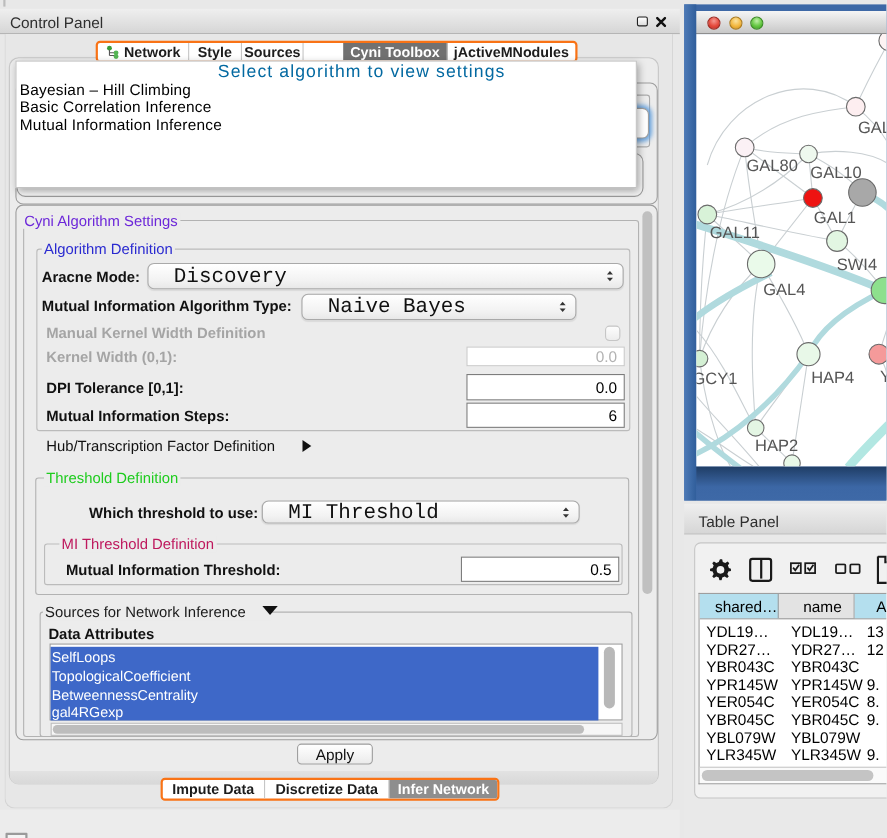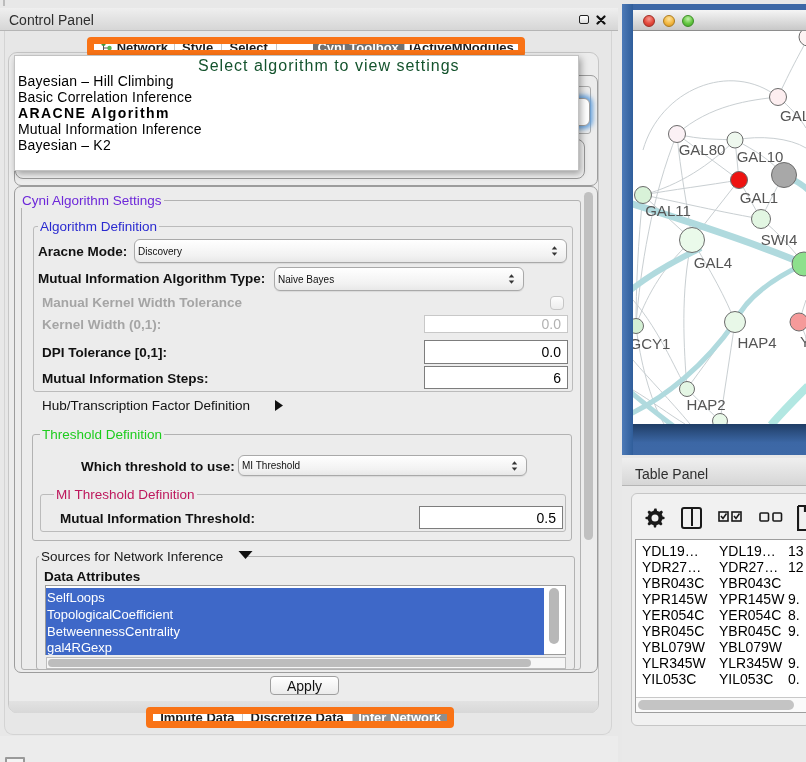--- a/index.html
+++ b/index.html
@@ -1,28 +1,28 @@
 <!DOCTYPE html>
 <html><head>
 <meta charset="utf-8">
 <style>
 * { margin:0; padding:0; box-sizing:border-box; }
 html,body { width:806px; height:762px; overflow:hidden; }
 body { background:#e8e8e8; font-family:"Liberation Sans", sans-serif; position:relative; }
 .abs { position:absolute; }
 .titlebar { background:linear-gradient(#efefef,#d6d6d6); border-bottom:1px solid #b5b5b5; }
-.seg { background:#fff; border:7px solid #f97316; border-radius:4px; display:flex; align-items:center; font-size:13px; font-weight:bold; color:#1c1c1c; overflow:hidden; }
+.seg { background:#fff; border:2px solid #f97316; border-radius:4px; display:flex; align-items:center; font-size:13px; font-weight:bold; color:#1c1c1c; overflow:hidden; }
 .seg .s { display:flex; align-items:center; justify-content:center; height:100%; border-right:1px solid #c6c6c6; }
 .seg .s:last-child { border-right:none; }
 .seg .sel { background:#717171; color:#fff; }
 .gbox { position:absolute; border:1px solid #b2b2b2; border-radius:3px; }
 .gtitle { position:absolute; font-size:13.5px; background:#ececec; padding:0 2px; white-space:nowrap; }
 .lbl { position:absolute; font-size:13.5px; font-weight:bold; color:#111; white-space:nowrap; }
 .dlbl { color:#a5a5a5; }
-.combo { position:absolute; background:linear-gradient(#ffffff,#f2f2f2 70%,#e8e8e8); border:1px solid #a9a9a9; border-radius:6px; font-size:10px; color:#111; display:flex; align-items:center; padding-left:3px; box-shadow:0 1px 1px rgba(0,0,0,0.08); }
+.combo { position:absolute; background:linear-gradient(#ffffff,#f2f2f2 70%,#e8e8e8); border:1px solid #a9a9a9; border-radius:6px; font-size:19px; color:#111; display:flex; align-items:center; padding-left:23px; box-shadow:0 1px 1px rgba(0,0,0,0.08);font-family:Liberation Mono, monospace; }
 .combo .arr { position:absolute; right:8px; top:50%; transform:translateY(-50%); width:7px; }
 .field { position:absolute; background:#fff; border:1.5px solid #7d7d7d; font-size:14px; color:#000; display:flex; align-items:center; justify-content:flex-end; padding-right:6px; }
 .dfield { border:1px solid #c8c8c8; color:#b2b2b2; }
 .thumbv { position:absolute; background:#c0c0c0; border-radius:5px; }
 </style>
 </head>
 <body>
 
 <div class="abs" style="left:3px; top:0; width:2px; height:6px; background:#bcbcbc;"></div>
 <div class="abs titlebar" style="left:0; top:8px; width:618px; height:23px;">
@@ -43,21 +43,21 @@
   <div class="s" style="width:91px;">
     <svg width="13" height="13" viewBox="0 0 13 13" style="margin-right:4px;">
       <circle cx="3.5" cy="2.8" r="2.2" fill="#3a9c3a"></circle>
       <path d="M3.5 4.5 L3.5 9.5 M3.5 7 L8.5 7 M3.5 9.5 L8.5 9.5" stroke="#555" stroke-width="1"></path>
       <circle cx="9.5" cy="7" r="2.2" fill="#55b555"></circle>
       <circle cx="9.5" cy="10.4" r="2.2" fill="#55b555"></circle>
     </svg>
     Network
   </div>
   <div class="s" style="width:53px;">Style</div>
-  <div class="s" style="width:62px;">Select</div>
+  <div class="s" style="width:62px;">Sources</div>
   <div class="s sel" style="width:104px;margin-left:36px;">Cyni Toolbox</div>
   <div class="s" style="width:128px;">jActiveMNodules</div>
 </div>
 
 <div class="abs" style="left:14px; top:75px; width:584px; height:111px; background:#ececec; border:1px solid #9c9c9c; border-radius:7px;"></div>
 
 <div class="abs" style="left:14px; top:186px; width:584px; height:487px; background:#ececec; border:1px solid #9c9c9c; border-radius:7px;"></div>
 
 <div class="abs" style="left:20px; top:86px; width:571px; height:48px; border:1px solid #ababab; border-radius:3px; background:#ececec;"></div>
 <div class="abs" style="left:300px; top:98px; width:290px; height:28px; border-radius:6px; background:#fff; border:1px solid #9f9f9f; box-shadow:0 0 4px 2.5px rgba(90,155,220,0.85);"></div>
@@ -78,21 +78,21 @@
       <path d="M4.5 13 L1 9 L8 9 Z" fill="#333"></path>
     </svg>
 </div>
 <div class="lbl" style="left:38px; top:271px;">Mutual Information Algorithm Type:</div>
 <div class="combo" style="left:274px; top:267px; width:250px; height:24px;">Naive Bayes
   <svg class="arr" width="9" height="14" viewBox="0 0 9 14">
       <path d="M4.5 1 L8 5 L1 5 Z" fill="#333"></path>
       <path d="M4.5 13 L1 9 L8 9 Z" fill="#333"></path>
     </svg>
 </div>
-<div class="lbl dlbl" style="left:42px; top:295px;">Manual Kernel Width Tolerance</div>
+<div class="lbl dlbl" style="left:42px; top:295px;">Manual Kernel Width Definition</div>
 <div class="abs" style="left:550px; top:296px; width:14px; height:14px; border:1.5px solid #c6c6c6; border-radius:4px; background:linear-gradient(#fdfdfd,#ededed);"></div>
 <div class="lbl dlbl" style="left:42px; top:317px;">Kernel Width (0,1):</div>
 <div class="field dfield" style="left:424px; top:315px; width:144px; height:18px;">0.0</div>
 <div class="lbl" style="left:42px; top:345px;">DPI Tolerance [0,1]:</div>
 <div class="field" style="left:424px; top:340px; width:144px; height:24px;">0.0</div>
 <div class="lbl" style="left:42px; top:371px;">Mutual Information Steps:</div>
 <div class="field" style="left:424px; top:366px; width:144px; height:23px;">6</div>
 
 <div class="abs" style="left:42px; top:398px; font-size:13.5px; color:#111;">Hub/Transcription Factor Definition</div>
 <svg class="abs" style="left:274px; top:399px;" width="10" height="13" viewBox="0 0 10 13">
@@ -136,27 +136,25 @@
 
 <div class="abs seg" style="left:146px; top:707px; width:308px; height:21px; font-size:13px;">
   <div class="s" style="width:94px;">Impute Data</div>
   <div class="s" style="width:115px;">Discretize Data</div>
   <div class="s sel" style="width:99px; background:#8e8e8e;">Infer Network</div>
 </div>
 
 <div class="abs" style="left:5px; top:757px; width:20px; height:10px; border:2px solid #9a9a9a; border-radius:1px; background:#f4f4f4;"></div>
 
 <div class="abs" style="left:14px; top:55px; width:565px; height:116px; background:#fff; border:1px solid #c2c2c2; box-shadow:2px 3px 7px rgba(0,0,0,0.35); font-size:13.5px; color:#000;">
-  <div style="height:17px; color:#14532d; font-size:16px; letter-spacing:1px; padding-left:183px; padding-top:1px; overflow:visible; white-space:nowrap;">Select algorithm to view settings</div>
+  <div style="height:17px; color:#0369a1; font-size:16px; letter-spacing:1px; padding-left:183px; padding-top:1px; overflow:visible; white-space:nowrap;">Select algorithm to view settings</div>
   <div style="padding-left:3px; line-height:16px; font-size:14px; letter-spacing:0.2px;">
     <div>Bayesian – Hill Climbing</div>
     <div>Basic Correlation Inference</div>
-    <div style="font-weight:bold; letter-spacing:1.4px;">ARACNE Algorithm</div>
     <div>Mutual Information Inference</div>
-    <div>Bayesian – K2</div>
   </div>
 </div>
 
 <div class="abs" style="left:622px; top:4px; width:184px; height:451px; background:#3d68a6;"></div>
 <div class="abs" style="left:622px; top:4px; width:11px; height:451px; background:linear-gradient(90deg,#4d7ab7,#305e9b);"></div>
 <div class="abs" style="left:633px; top:424px; width:173px; height:31px; background:linear-gradient(#1f3d65,#3c67a5 60%,#3e69a7);"></div>
 <div class="abs" style="left:633px; top:10px; width:173px; height:21px; background:linear-gradient(#f5f5f5,#c8c8c8); border-bottom:1px solid #8e8e8e;">
   <div class="abs" style="left:10px; top:5px; width:12px; height:12px; border-radius:50%; background:radial-gradient(circle at 50% 30%, #f59890 0%, #e4493c 55%, #c03228 100%); border:0.5px solid #9f2c24;"></div>
   <div class="abs" style="left:30px; top:5px; width:12px; height:12px; border-radius:50%; background:radial-gradient(circle at 50% 30%, #fbe3a0 0%, #f3b841 55%, #cd8f21 100%); border:0.5px solid #ad7c1e;"></div>
   <div class="abs" style="left:49px; top:5px; width:12px; height:12px; border-radius:50%; background:radial-gradient(circle at 50% 30%, #c0f0a8 0%, #64c741 55%, #3f9c28 100%); border:0.5px solid #3c8d26;"></div>
@@ -259,20 +257,25 @@
 <svg class="abs" style="left:759px; top:512px;" width="24" height="10" viewBox="0 0 24 10">
   <rect x="1" y="1" width="8.5" height="8" rx="1" fill="none" stroke="#1a1a1a" stroke-width="1.6"></rect>
   <rect x="14" y="1" width="8.5" height="8" rx="1" fill="none" stroke="#1a1a1a" stroke-width="1.6"></rect>
 </svg>
 <svg class="abs" style="left:797px; top:505px;" width="12" height="26" viewBox="0 0 12 26">
   <path d="M1 1 L8 1 L8 6 L12 6" fill="none" stroke="#1a1a1a" stroke-width="2.2"></path>
   <path d="M1 1 L1 25 L12 25" fill="none" stroke="#1a1a1a" stroke-width="2.2"></path>
 </svg>
 
 <div class="abs" style="left:635px; top:539px; width:171px; height:174px; background:#fff; border:1px solid #9e9e9e; border-right:none; overflow:hidden; font-size:14px;">
+  <div style="display:flex; height:23px; border-bottom:1px solid #9e9e9e; background:#e3e3e3;">
+    <div style="width:74px; background:#b4dfee; border-right:1px solid #9e9e9e; text-align:center; text-indent:14px; line-height:22px;">shared…</div>
+    <div style="width:76px; border-right:1px solid #9e9e9e; text-align:center; text-indent:12px; line-height:22px;">name</div>
+    <div style="width:30px; background:#b4dfee; text-align:left; padding-left:20px; line-height:22px;">A</div>
+  </div>
   <div style="line-height:16px; padding-top:3px;">
     <div style="display:flex;">
         <div style="width:6px;"></div>
         <div style="width:68px;">YDL19…</div>
         <div style="width:76px; padding-left:9px;">YDL19…</div>
         <div style="padding-left:2px;">13</div>
       </div>
     <div style="display:flex;">
         <div style="width:6px;"></div>
         <div style="width:68px;">YDR27…</div>

